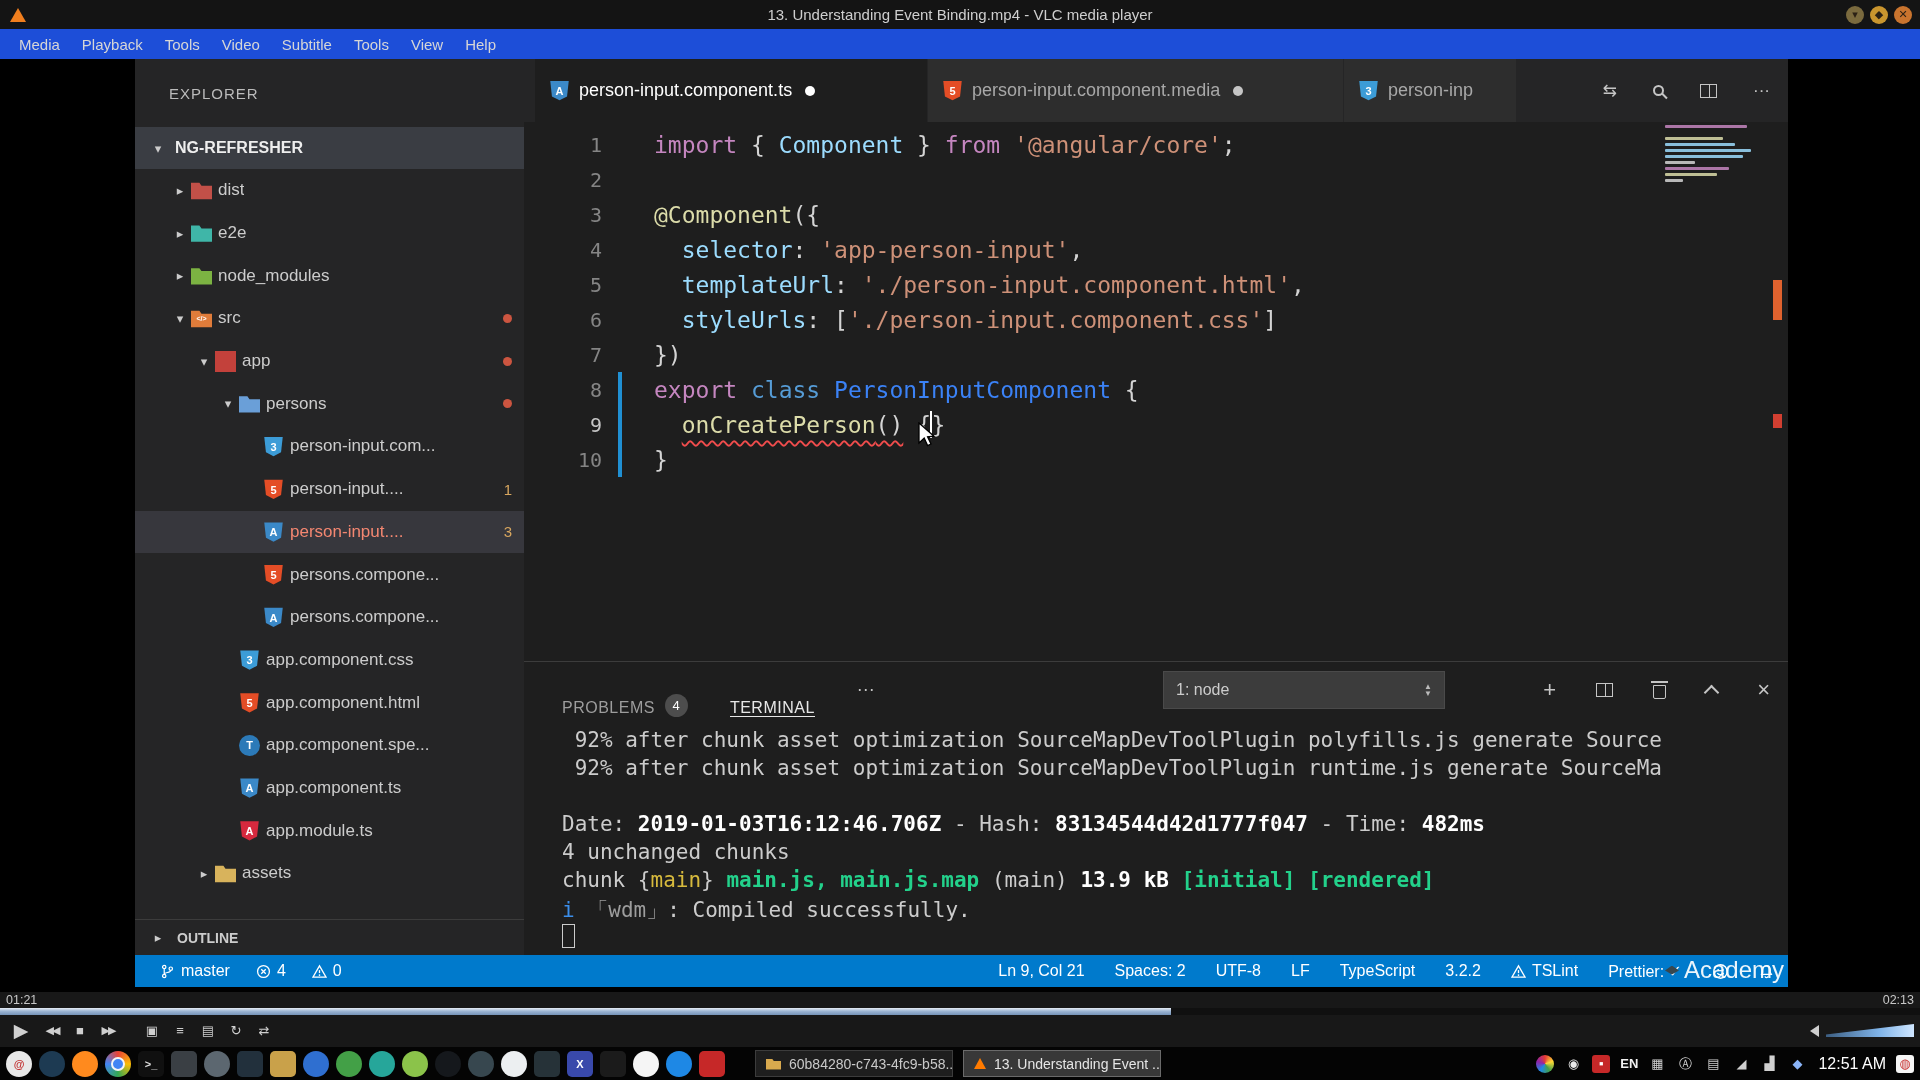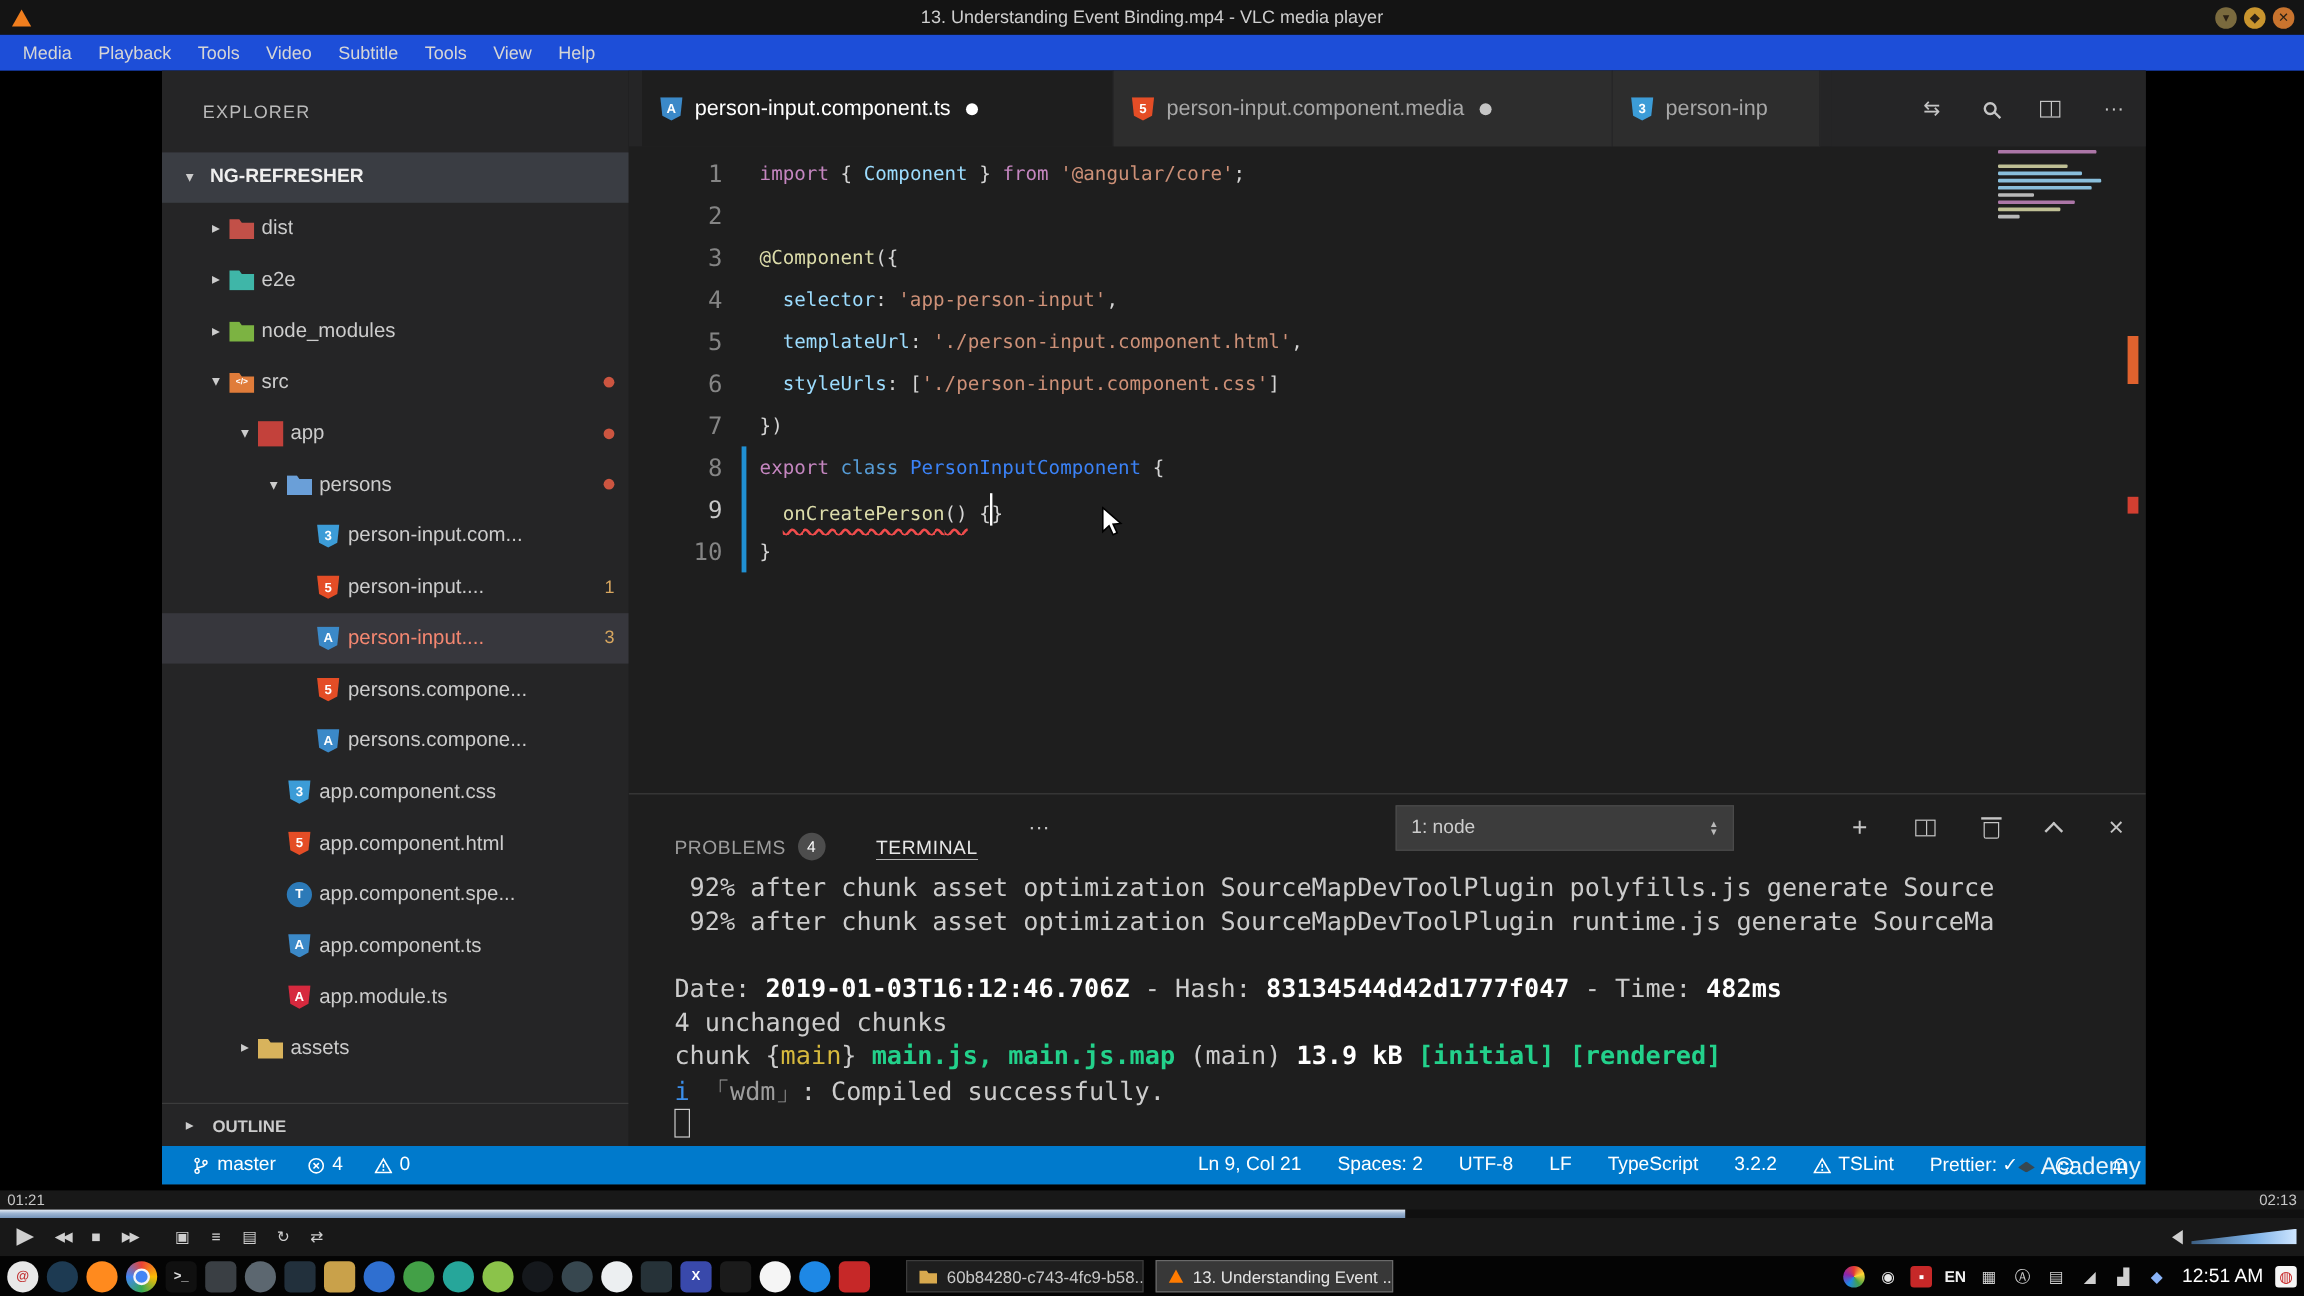--- a/index.html
+++ b/index.html
@@ -70,21 +70,21 @@
   .ic-trash::before{content:"";position:absolute;top:-5px;left:-3px;right:-3px;height:2px;background:#c5c5c5}
   .ic-chev{width:11px;height:11px;border-left:2px solid #c5c5c5;border-top:2px solid #c5c5c5;
     transform:rotate(45deg);margin-top:5px}
 
   .code-area{position:absolute;left:0;right:0;top:63px;bottom:294px;overflow:hidden;
     font-family:"DejaVu Sans Mono","Liberation Mono",monospace}
   #code-lines{padding-top:5px}
   .code-line{display:flex;height:35px;align-items:center}
   .gutter{width:78px;text-align:right;color:#858585;font-size:20px;flex:none}
   .gutter.active{color:#c6c6c6}
-  .line-code{margin-left:31px;font-size:16px;white-space:pre}
+  .line-code{margin-left:52px;font-size:23px;white-space:pre}
   .tk-kw{color:#c586c0}.tk-kw2{color:#569cd6}.tk-ident{color:#9cdcfe}.tk-str{color:#ce9178}
   .tk-fn{color:#dcdcaa}.tk-type{color:#3b82f6}.tk-pln{color:#d4d4d4}
   .tk-err{text-decoration:underline;text-decoration-style:wavy;text-decoration-color:#f14c4c;
     text-decoration-thickness:1.5px;text-underline-offset:7px}
   .caret{display:inline-block;width:2.5px;height:27px;background:#ffffff;vertical-align:-5px;margin:0 -1px}
   .mod-bar{position:absolute;left:94px;top:250px;width:4px;height:105px;background:#2090d3}
   .minimap{position:absolute;left:1135px;top:0;width:111px;height:210px;opacity:.85}
   .mini-line{height:3px;margin:3px 0 0 6px;border-radius:1px}
   .overview{position:absolute;left:1246px;top:0;width:18px;bottom:0}
   .ov-m1{position:absolute;left:3px;width:9px;top:158px;height:40px;background:#e0622e}
@@ -112,21 +112,21 @@
   .tk-ty{color:#d7ba3d}.tk-ti{color:#3b8eea}.tk-td{color:#9d9d9d}
   .tcur{display:inline-block;width:13px;height:24px;border:1.5px solid #cccccc;vertical-align:-4px}
 
   
   .statusbar{position:absolute;left:0;right:0;bottom:0;height:32px;background:#007acc;color:#ffffff;
     display:flex;align-items:center;font-size:16px;padding:0 14px 0 25px}
   .st-item{display:flex;align-items:center;gap:6px;margin-right:26px;white-space:nowrap}
   .st-right{margin-left:auto;display:flex;align-items:center}
   .st-right .st-item{margin-right:0;margin-left:30px}
   .watermark{position:absolute;right:4px;bottom:3px;display:flex;align-items:center;gap:5px;
-    color:rgba(255,255,255,.92);font-size:20px;z-index:5}
+    color:rgba(255,255,255,.92);font-size:24px;z-index:5}
   .wm-cap{width:14px;height:9px;background:#37474f;clip-path:polygon(50% 0,100% 55%,50% 100%,0 55%)}
 
   
   .vlc-bottom{position:absolute;left:0;top:992px;width:1920px;height:55px;background:#181818}
   .time-row{display:flex;justify-content:space-between;padding:1px 6px 0 6px;color:#c8c8c8;font-size:12.5px}
   .seek{height:7px;background:#101010;margin-top:1px;position:relative}
   .seek-fill{height:100%;background:linear-gradient(#e6ecf5,#9eb6d4 45%,#7593b8)}
   .controls-row{height:31px;display:flex;align-items:center;padding:0 6px;justify-content:space-between}
   .ctrl-left{display:flex;align-items:center;gap:4px}
   .vlc-btn{min-width:24px;height:24px;display:flex;align-items:center;justify-content:center;

